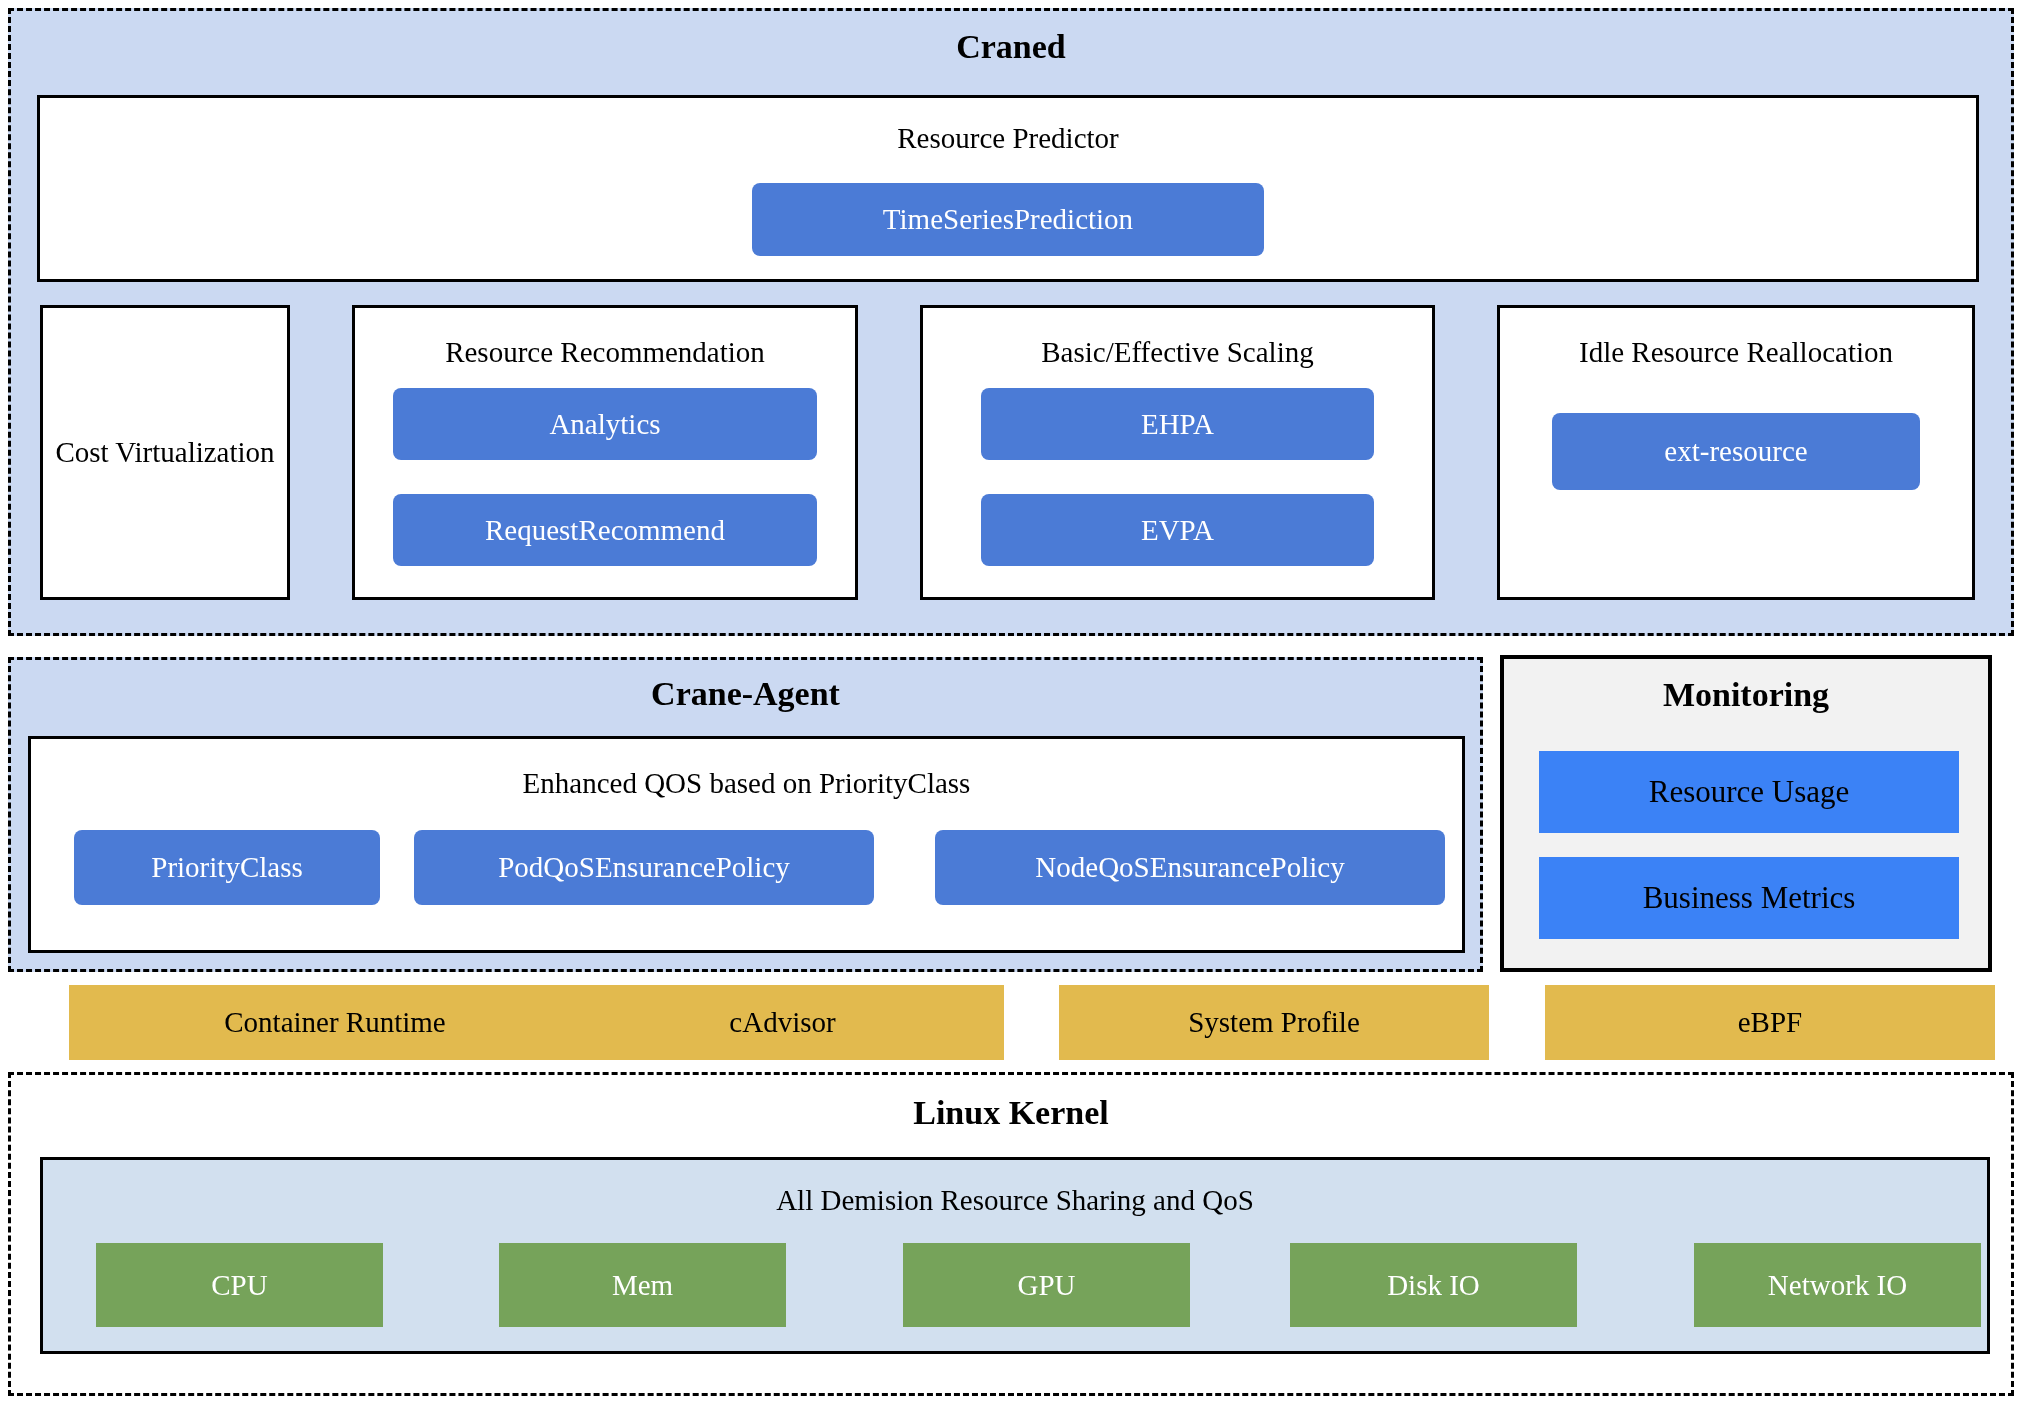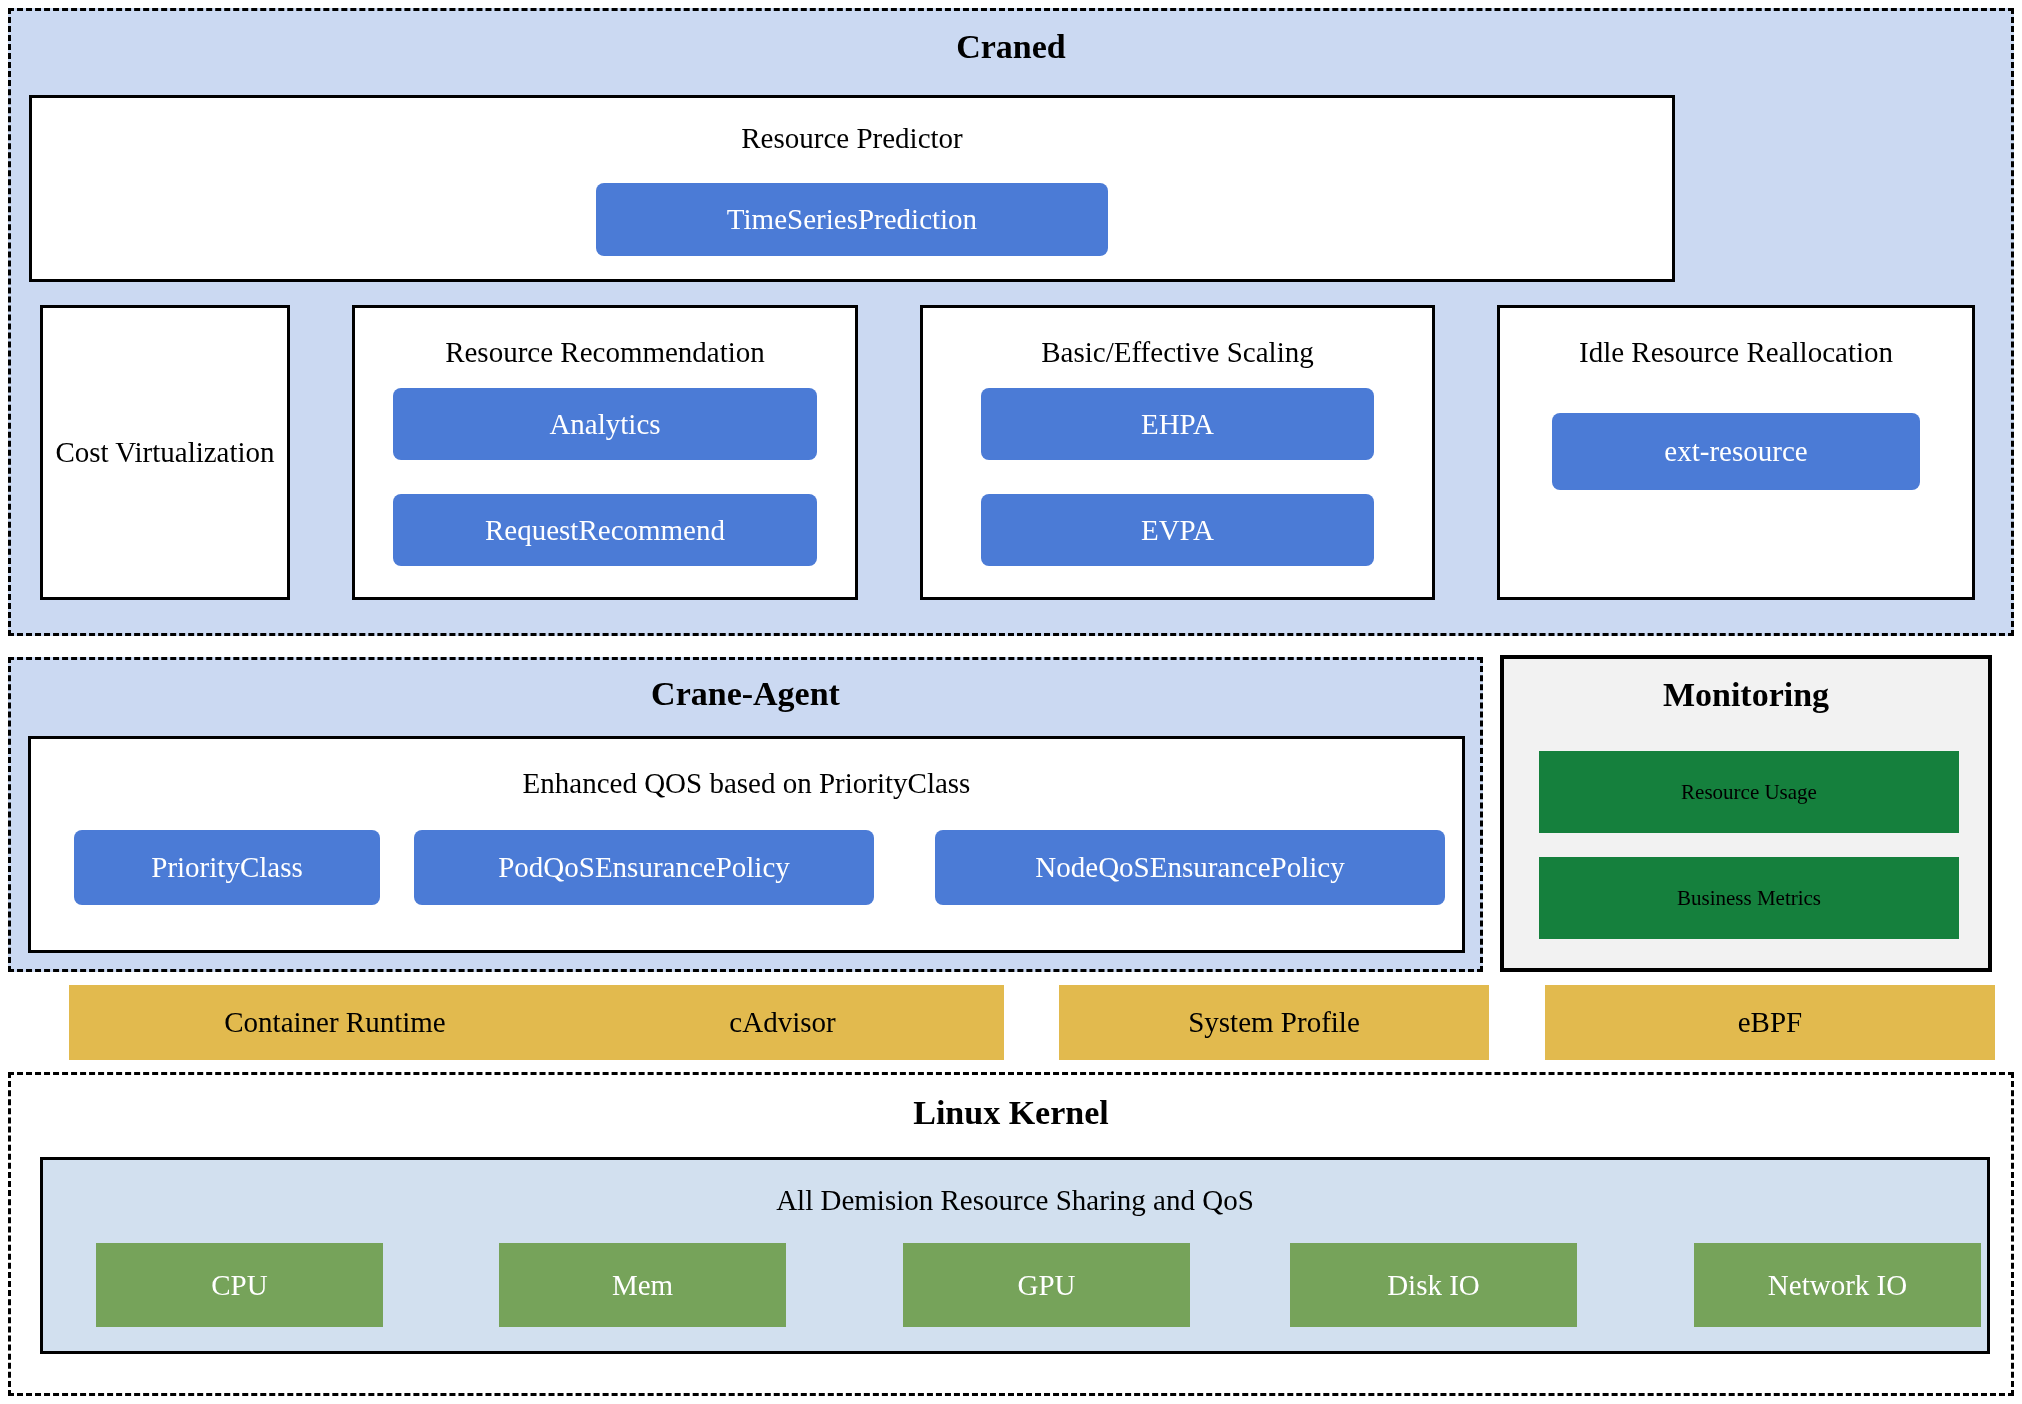--- a/index.html
+++ b/index.html
@@ -64,37 +64,37 @@
     display: flex;
     align-items: center;
     justify-content: center;
     font-size: 29px;
   }
   .mon-row {
     position: absolute;
     left: 35px;
     width: 420px;
     height: 82px;
-    background: #15803d;
-    display: flex;
-    align-items: center;
-    justify-content: center;
-    font-size: 21px;
+    background: #3b82f6;
+    display: flex;
+    align-items: center;
+    justify-content: center;
+    font-size: 31px;
   }
 
   
   .craned {
     left: 8px; top: 8px;
     width: 2006px; height: 628px;
     background: #cbd9f2;
   }
   .craned-title { padding-top: 16px; }
   .predictor-box {
-    left: 18px; top: 84px;
-    width: 1646px; height: 187px;
+    left: 26px; top: 84px;
+    width: 1942px; height: 187px;
   }
   .predictor-title { padding-top: 22px; }
   .predictor-chip {
     left: 50%; transform: translateX(-50%);
     top: 85px; width: 512px; height: 73px;
   }
   .cost-box {
     left: 29px; top: 294px;
     width: 250px; height: 295px;
     display: flex; align-items: center; justify-content: center;

